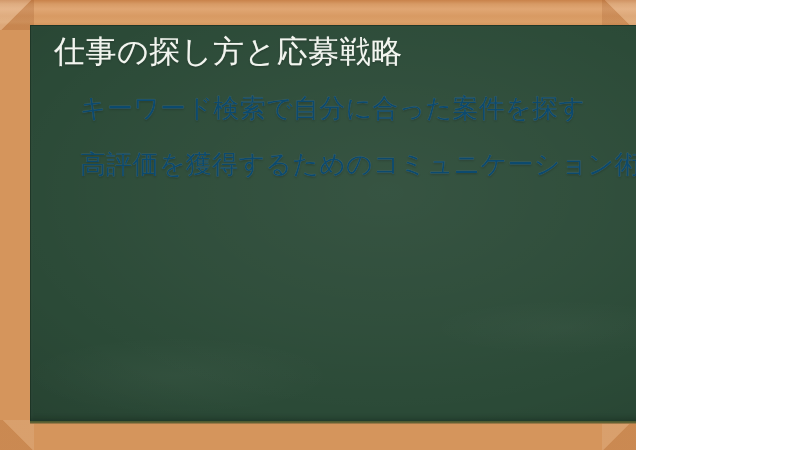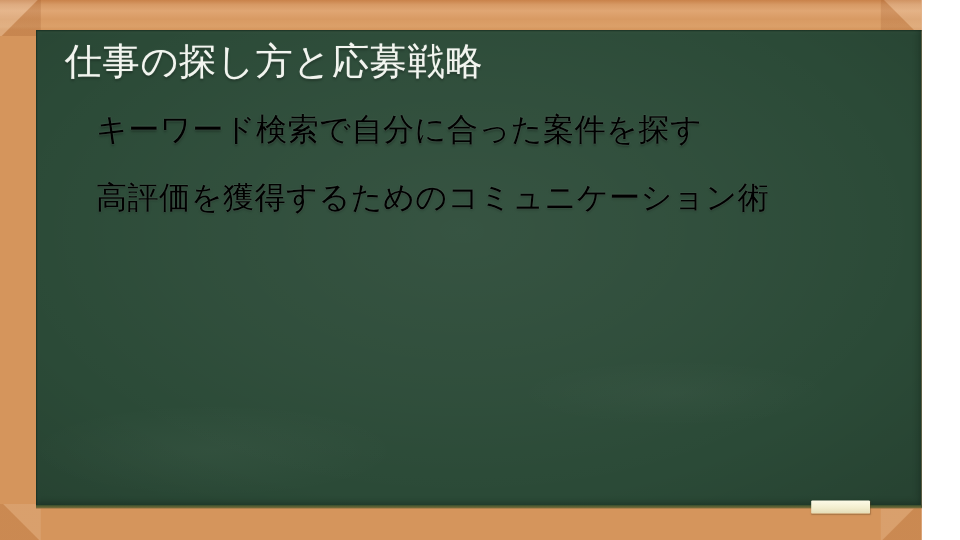--- a/index.html
+++ b/index.html
@@ -10,21 +10,21 @@
   body {
     width: 800px;
     height: 450px;
     overflow: hidden;
     font-family: "Liberation Sans", "DejaVu Sans", sans-serif;
   }
 
   
   #slide {
     position: relative;
-    width: 768px;
+    width: 636px;
     height: 450px;
     box-sizing: border-box;
     overflow: hidden;
     background: #d9965f;
   }
 
   
   #wood-frame {
     position: absolute;
     inset: 0;
@@ -132,21 +132,21 @@
     text-shadow:
       0 0 1px rgba(255,255,255,0.35),
       0 1px 2px rgba(0,0,0,0.30);
   }
   #bullet-list {
     list-style: none;
     margin: 21px 0 0 0;
     padding: 0;
   }
   .bullet-item {
-    color: #000000;
+    color: #0c4a6e;
     font-size: 26px;
     line-height: 1.18;
     font-weight: 400;
     letter-spacing: 0.3px;
     white-space: nowrap;
     margin: 0 0 26px 28px;
     text-shadow:
       0 0 1px rgba(255,255,255,0.30),
       0 1px 2px rgba(0,0,0,0.28);
   }

